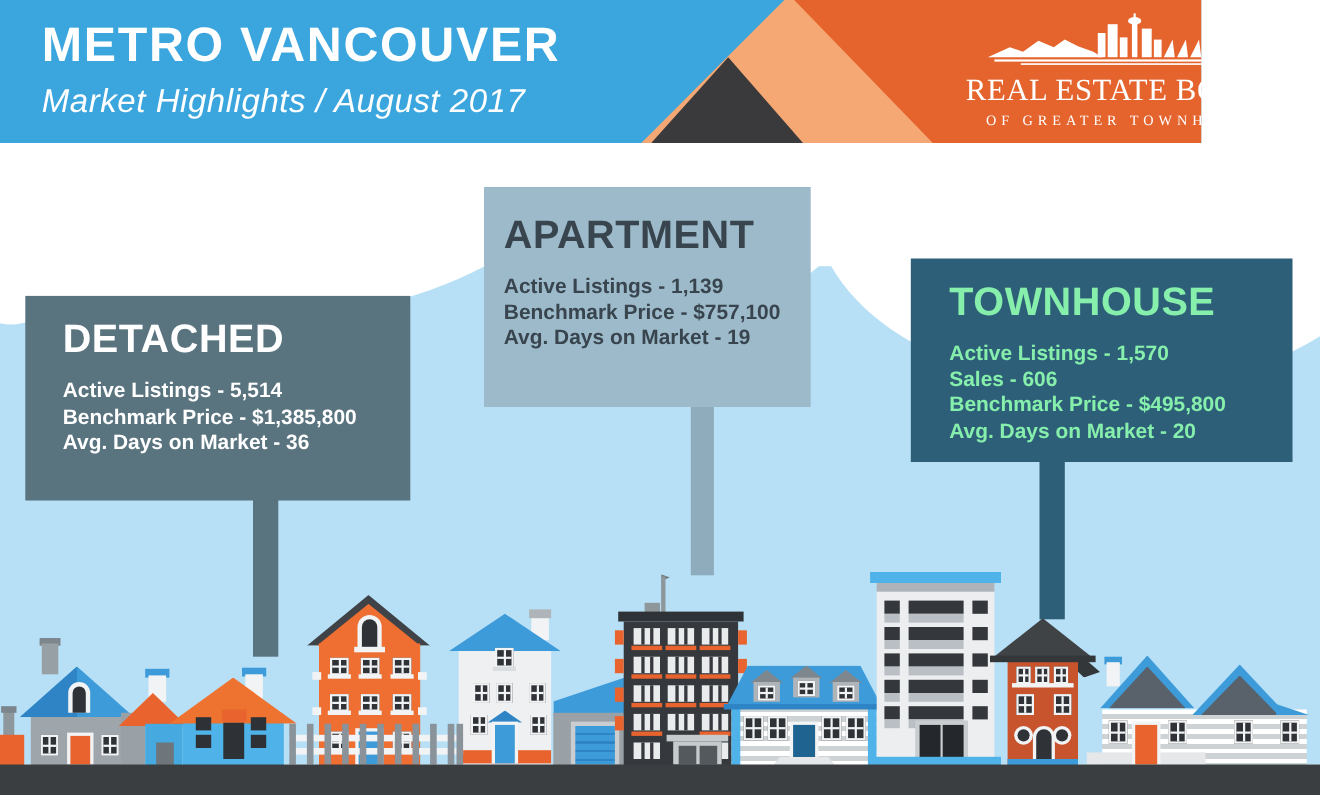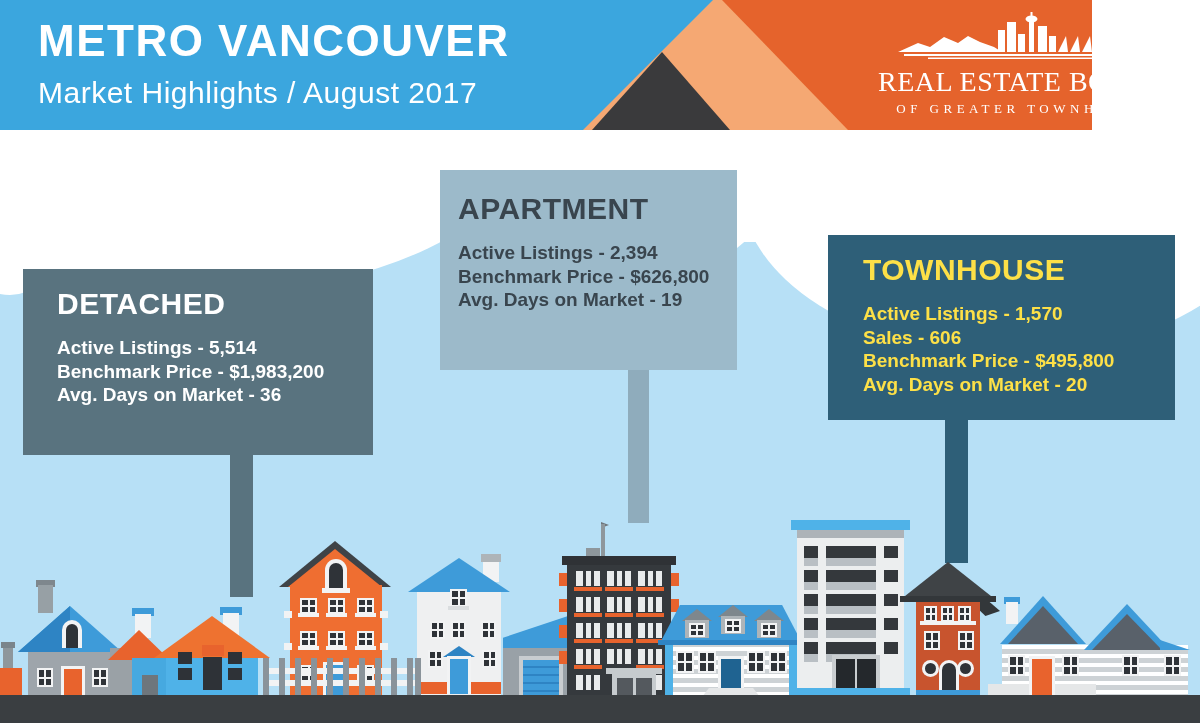--- a/index.html
+++ b/index.html
@@ -9,40 +9,40 @@
 
   
   .header{position:absolute;left:0;top:0;width:1092px;height:130px;background:#3BA6DE;z-index:40;}
   .hdr-peach{position:absolute;inset:0;background:#F5A873;
     clip-path:polygon(713px 0px,722px 0px,848px 130px,583px 130px);}
   .hdr-orange{position:absolute;inset:0;background:#E5632C;
     clip-path:polygon(718px 0px,1200px 0px,1200px 130px,846px 130px);}
   .hdr-dark{position:absolute;inset:0;background:#3A3A3C;
     clip-path:polygon(662px 52px,730px 130px,592px 130px);}
   .hdr-title{position:absolute;left:38px;top:16px;color:#FFFFFF;font-size:44px;font-weight:700;letter-spacing:1.5px;}
-  .hdr-sub{position:absolute;left:38px;top:76px;color:#FFFFFF;font-size:30px;font-weight:400;letter-spacing:0.5px;}
+  .hdr-sub{position:absolute;left:38px;top:76px;color:#FFFFFF;font-size:30px;font-weight:400;letter-spacing:0.5px;font-style:italic;}
   .logo{position:absolute;left:878px;top:12px;width:290px;height:110px;color:#FFFFFF;text-align:center;}
   .logo-name{font-family:"Liberation Serif","DejaVu Serif",serif;font-size:28px;letter-spacing:0.5px;margin-top:2px;white-space:nowrap;}
   .logo-tag{font-family:"Liberation Serif","DejaVu Serif",serif;font-size:13px;letter-spacing:4.5px;margin-top:3px;white-space:nowrap;}
 
   
   .sky{position:absolute;left:0;top:130px;width:1200px;height:565px;background:#B7E0F6;overflow:hidden;z-index:1;}
   .cloud{position:absolute;background:#FFFFFF;border-radius:50%;}
   .cloudband{position:absolute;left:0;top:0;width:1200px;height:112px;background:#FFFFFF;}
 
   
   .stem{position:absolute;z-index:2;}
 
   
   .card{position:absolute;z-index:30;box-sizing:border-box;}
-  .card h2{margin:0;font-size:30px;font-weight:700;letter-spacing:0.5px;}
+  .card h2{margin:0;font-size:36px;font-weight:700;letter-spacing:0.5px;}
   .card .stats{margin-top:15px;font-size:19px;font-weight:700;line-height:23.5px;}
   .card-detached{left:23px;top:269px;width:350px;height:186px;background:#59737F;color:#FFFFFF;padding:18px 0 0 34px;}
   .card-apartment{left:440px;top:170px;width:297px;height:200px;background:#9CBACA;color:#39454E;padding:22px 0 0 18px;}
-  .card-townhouse{left:828px;top:235px;width:347px;height:185px;background:#2E5F78;color:#fde047;padding:18px 0 16px 35px;}
+  .card-townhouse{left:828px;top:235px;width:347px;height:185px;background:#2E5F78;color:#86efac;padding:18px 0 16px 35px;}
 
   
   #buildings{position:absolute;inset:0;z-index:3;}
   .tri{clip-path:polygon(50% 0,100% 100%,0 100%);}
   .w4{position:absolute;background:#2F3338;border:2px solid #F2F3F4;box-sizing:border-box;}
   .w4::before{content:"";position:absolute;left:50%;top:0;bottom:0;width:2px;margin-left:-1px;background:#F2F3F4;}
   .w4::after{content:"";position:absolute;top:50%;left:0;right:0;height:2px;margin-top:-1px;background:#F2F3F4;}
   .tw3{position:absolute;background:#E9EBEC;}
   .tw3::before{content:"";position:absolute;left:31%;top:0;bottom:0;width:3px;background:#35393D;}
   .tw3::after{content:"";position:absolute;left:62%;top:0;bottom:0;width:3px;background:#35393D;}
@@ -329,30 +329,30 @@
       <div class="fencepost" style="left:152px;"></div>
     </div>
   </div>
 
   <div class="ground"></div>
 
   <div class="card card-detached">
     <h2>DETACHED</h2>
     <div class="stats">
       <div>Active Listings - 5,514</div>
-      <div>Benchmark Price - $1,983,200</div>
+      <div>Benchmark Price - $1,385,800</div>
       <div>Avg. Days on Market - 36</div>
     </div>
   </div>
 
   <div class="card card-apartment">
     <h2>APARTMENT</h2>
     <div class="stats">
-      <div>Active Listings - 2,394</div>
-      <div>Benchmark Price - $626,800</div>
+      <div>Active Listings - 1,139</div>
+      <div>Benchmark Price - $757,100</div>
       <div>Avg. Days on Market - 19</div>
     </div>
   </div>
 
   <div class="card card-townhouse">
     <h2>TOWNHOUSE</h2>
     <div class="stats">
       <div>Active Listings - 1,570</div>
       <div>Sales - 606</div>
       <div>Benchmark Price - $495,800</div>

